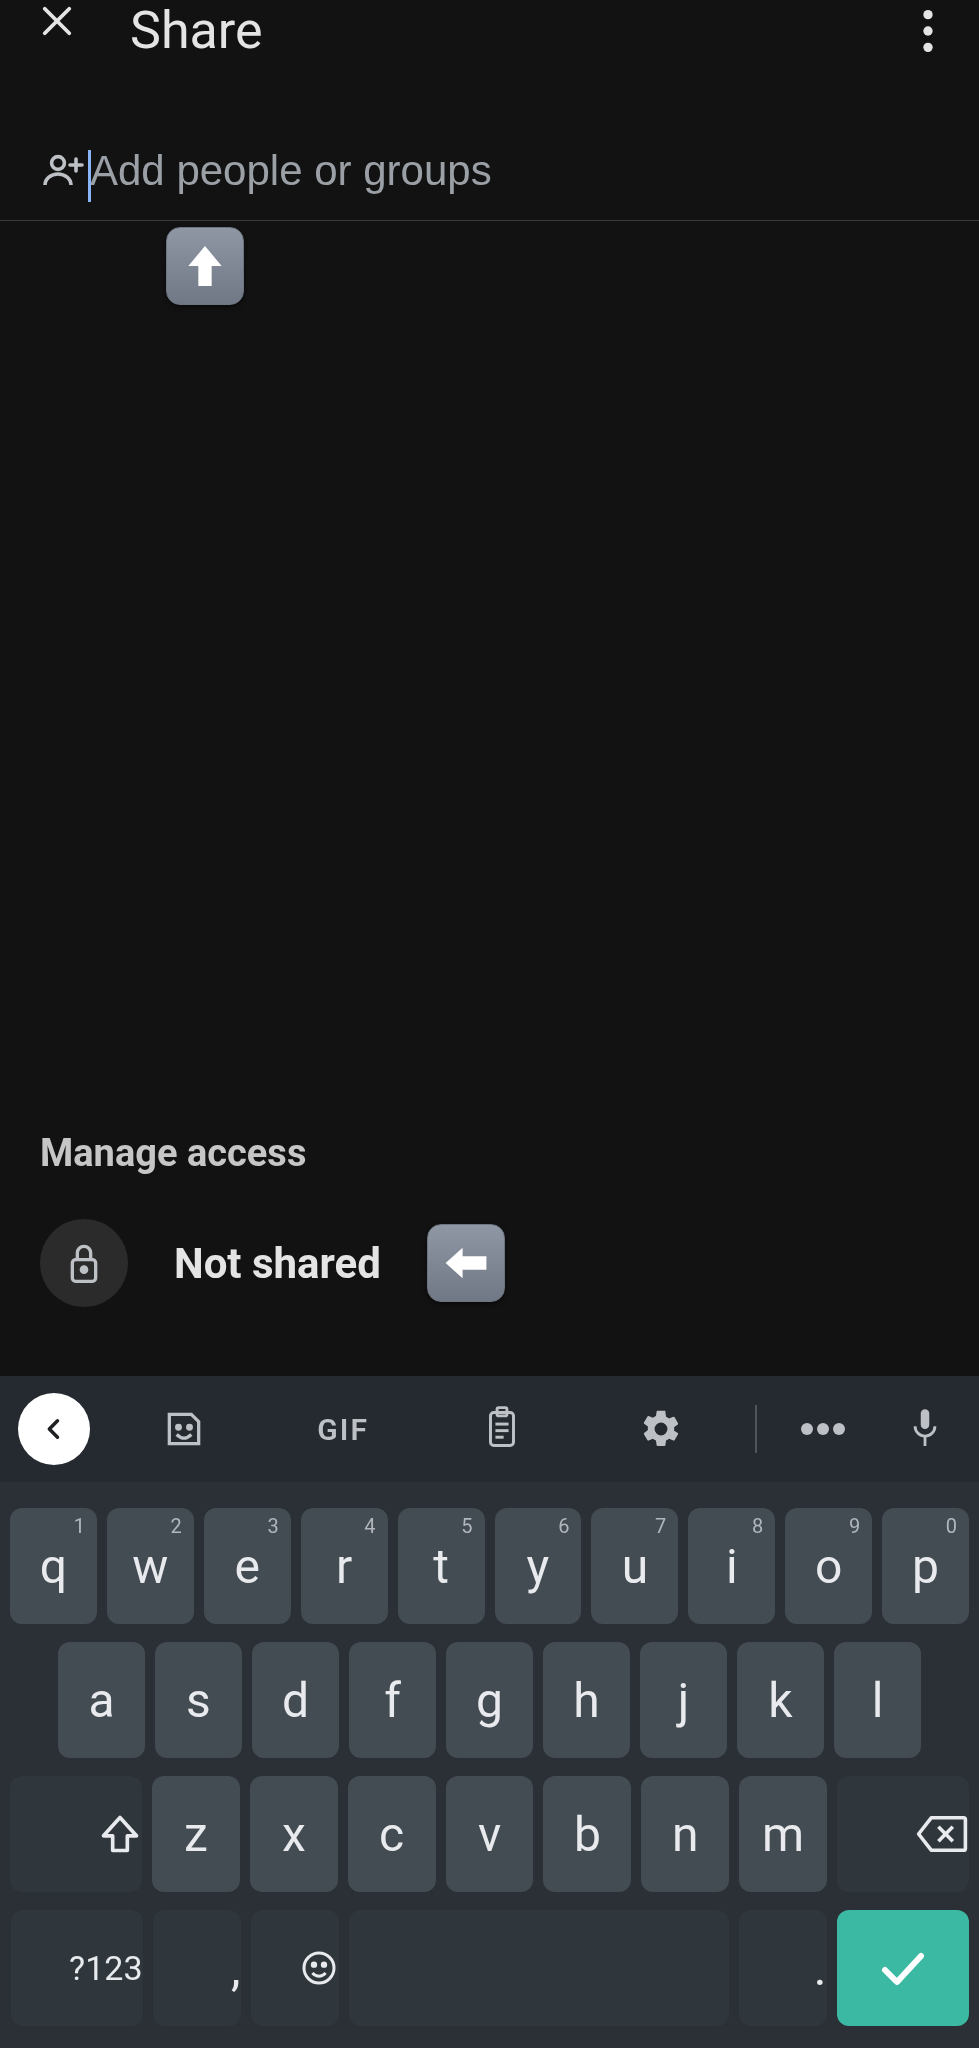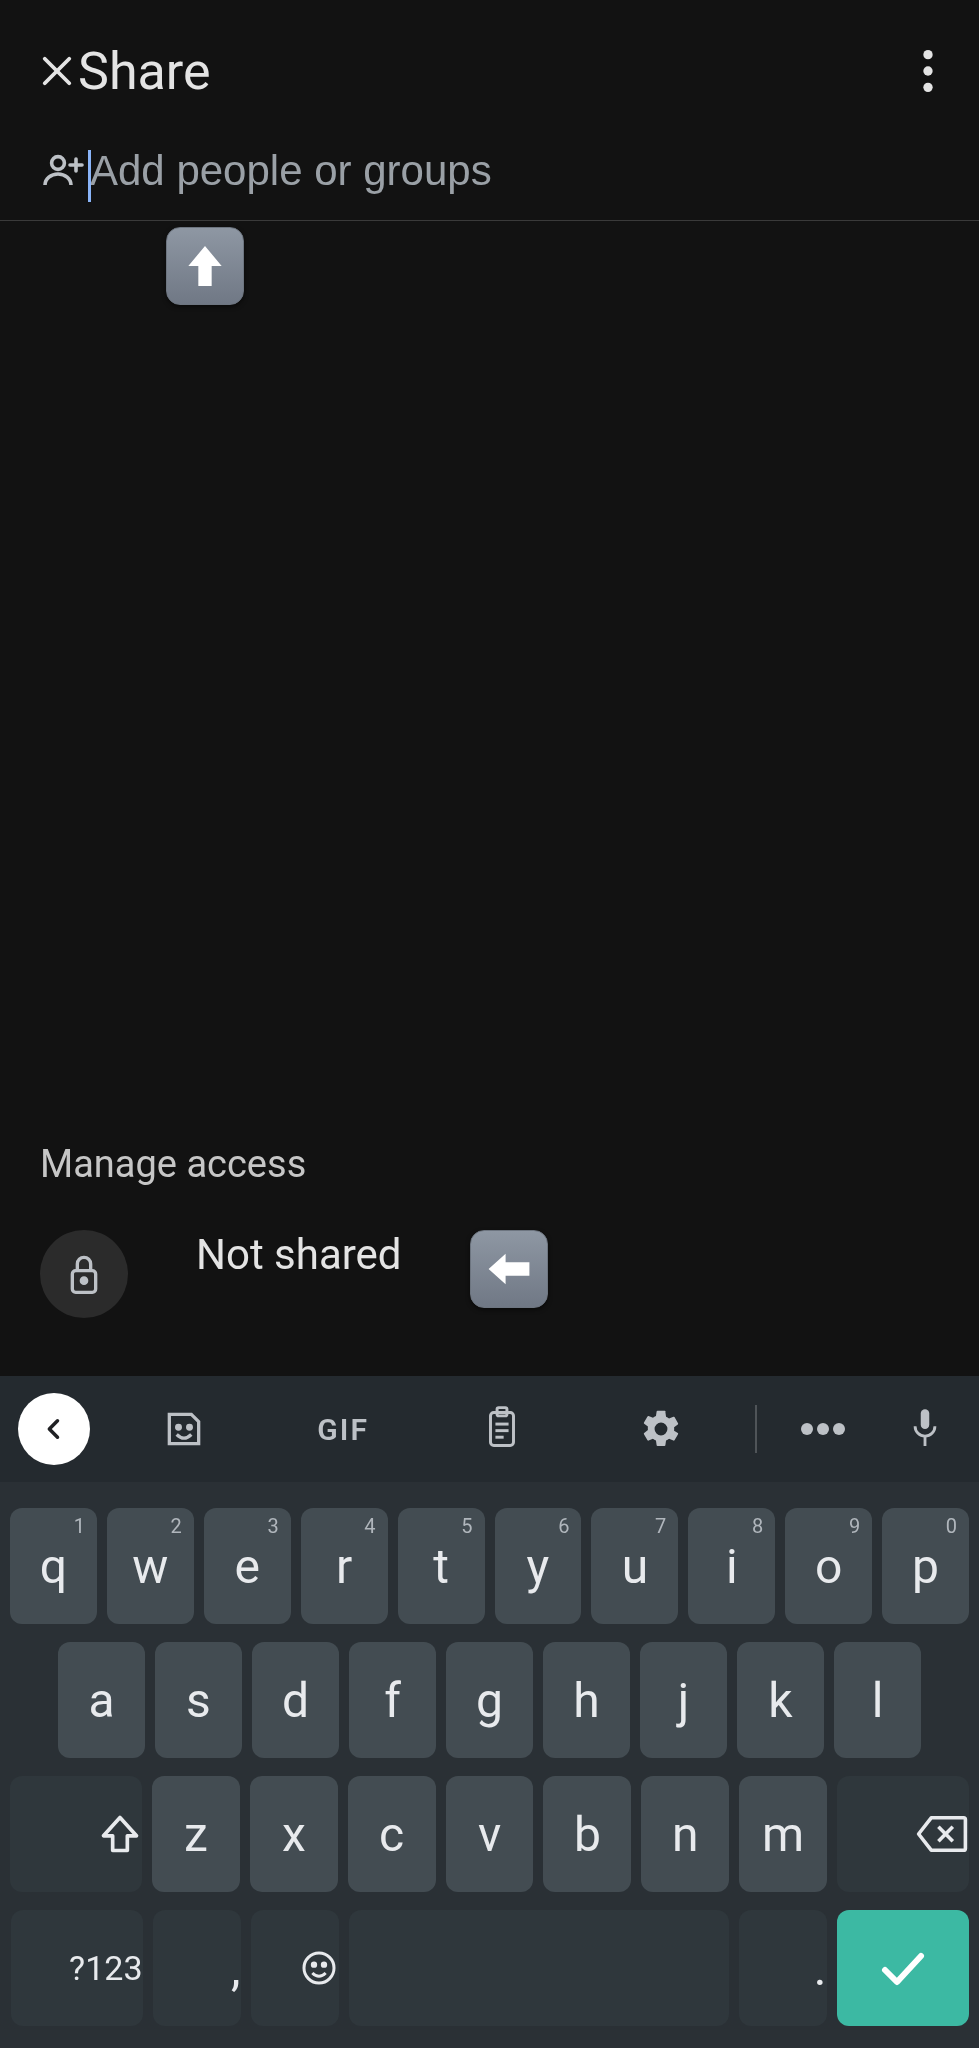--- a/index.html
+++ b/index.html
@@ -30,22 +30,22 @@
     color: var(--text-light);
     display: flex;
     flex-direction: column;
     overflow: hidden;
   }
 
   
   .header {
     height: 142px;
     display: flex;
-    align-items: center;
     padding: 0 36px;
+    gap: 52px;
   }
   .close-btn { flex:0 0 auto; cursor:pointer; }
   .header-title { font-size: 52px; font-weight: 400; color: var(--text-light); }
   .header-spacer { flex:1; }
   .more-btn { flex:0 0 auto; cursor:pointer; padding:10px; }
 
   
   .add-row {
     display:flex;
     align-items:center;
@@ -89,48 +89,50 @@
   }
   .anno-up {
     position:absolute;
     top: 6px;
     left: 166px;
   }
 
   .manage-block {
     margin-top:auto;
     padding: 0 24px 58px 40px;
+    font-weight: bold;
   }
   .manage-title {
     font-size: 38px;
     color: var(--text-mid);
     margin-bottom: 44px;
   }
   .share-status-row {
     display:flex;
-    align-items:flex-start;
-    gap: 68px;
+    align-items:center;
+    gap: 46px;
   }
   .lock-circle {
     width: 88px; height:88px;
     border-radius: 50%;
     background: #2b2b2b;
     display:flex; align-items:center; justify-content:center;
   }
   .share-status-text {
     font-size: 42px;
     color: var(--text-light);
   }
 
   
   .keyboard {
     background: var(--kb-bg);
     display:flex;
     flex-direction:column;
     padding-bottom: 12px;
+    margin-top: 11px;
   }
   .kb-toolbar {
     height: 106px;
     background: var(--kb-bar-bg);
     display:flex;
     align-items:center;
     padding: 0 18px;
     gap: 30px;
   }
   .kb-tool-btn {

